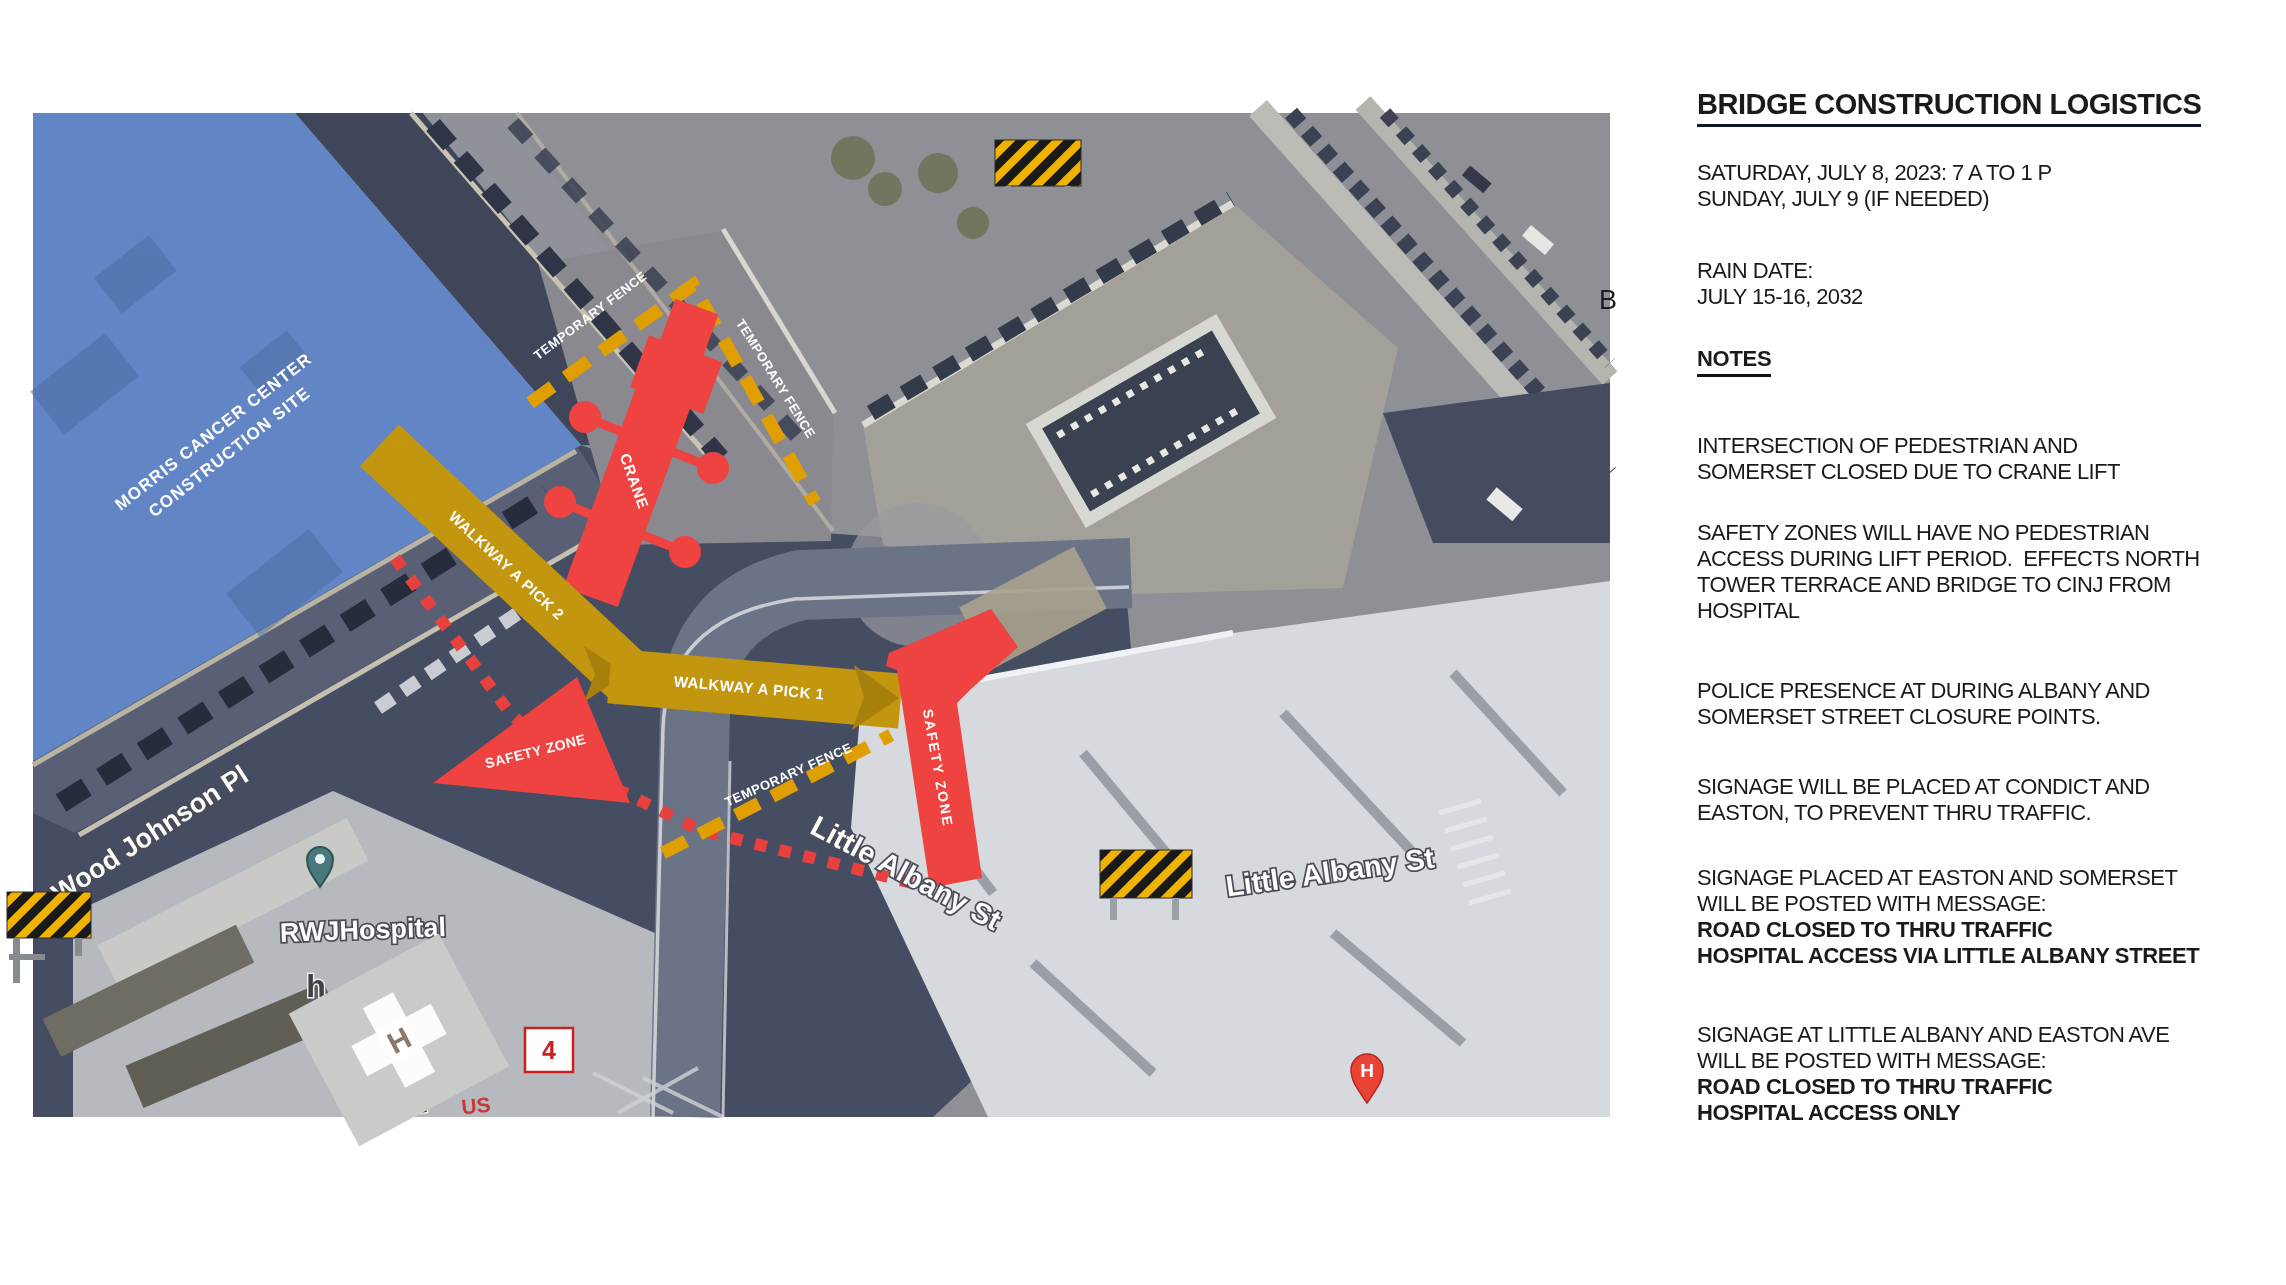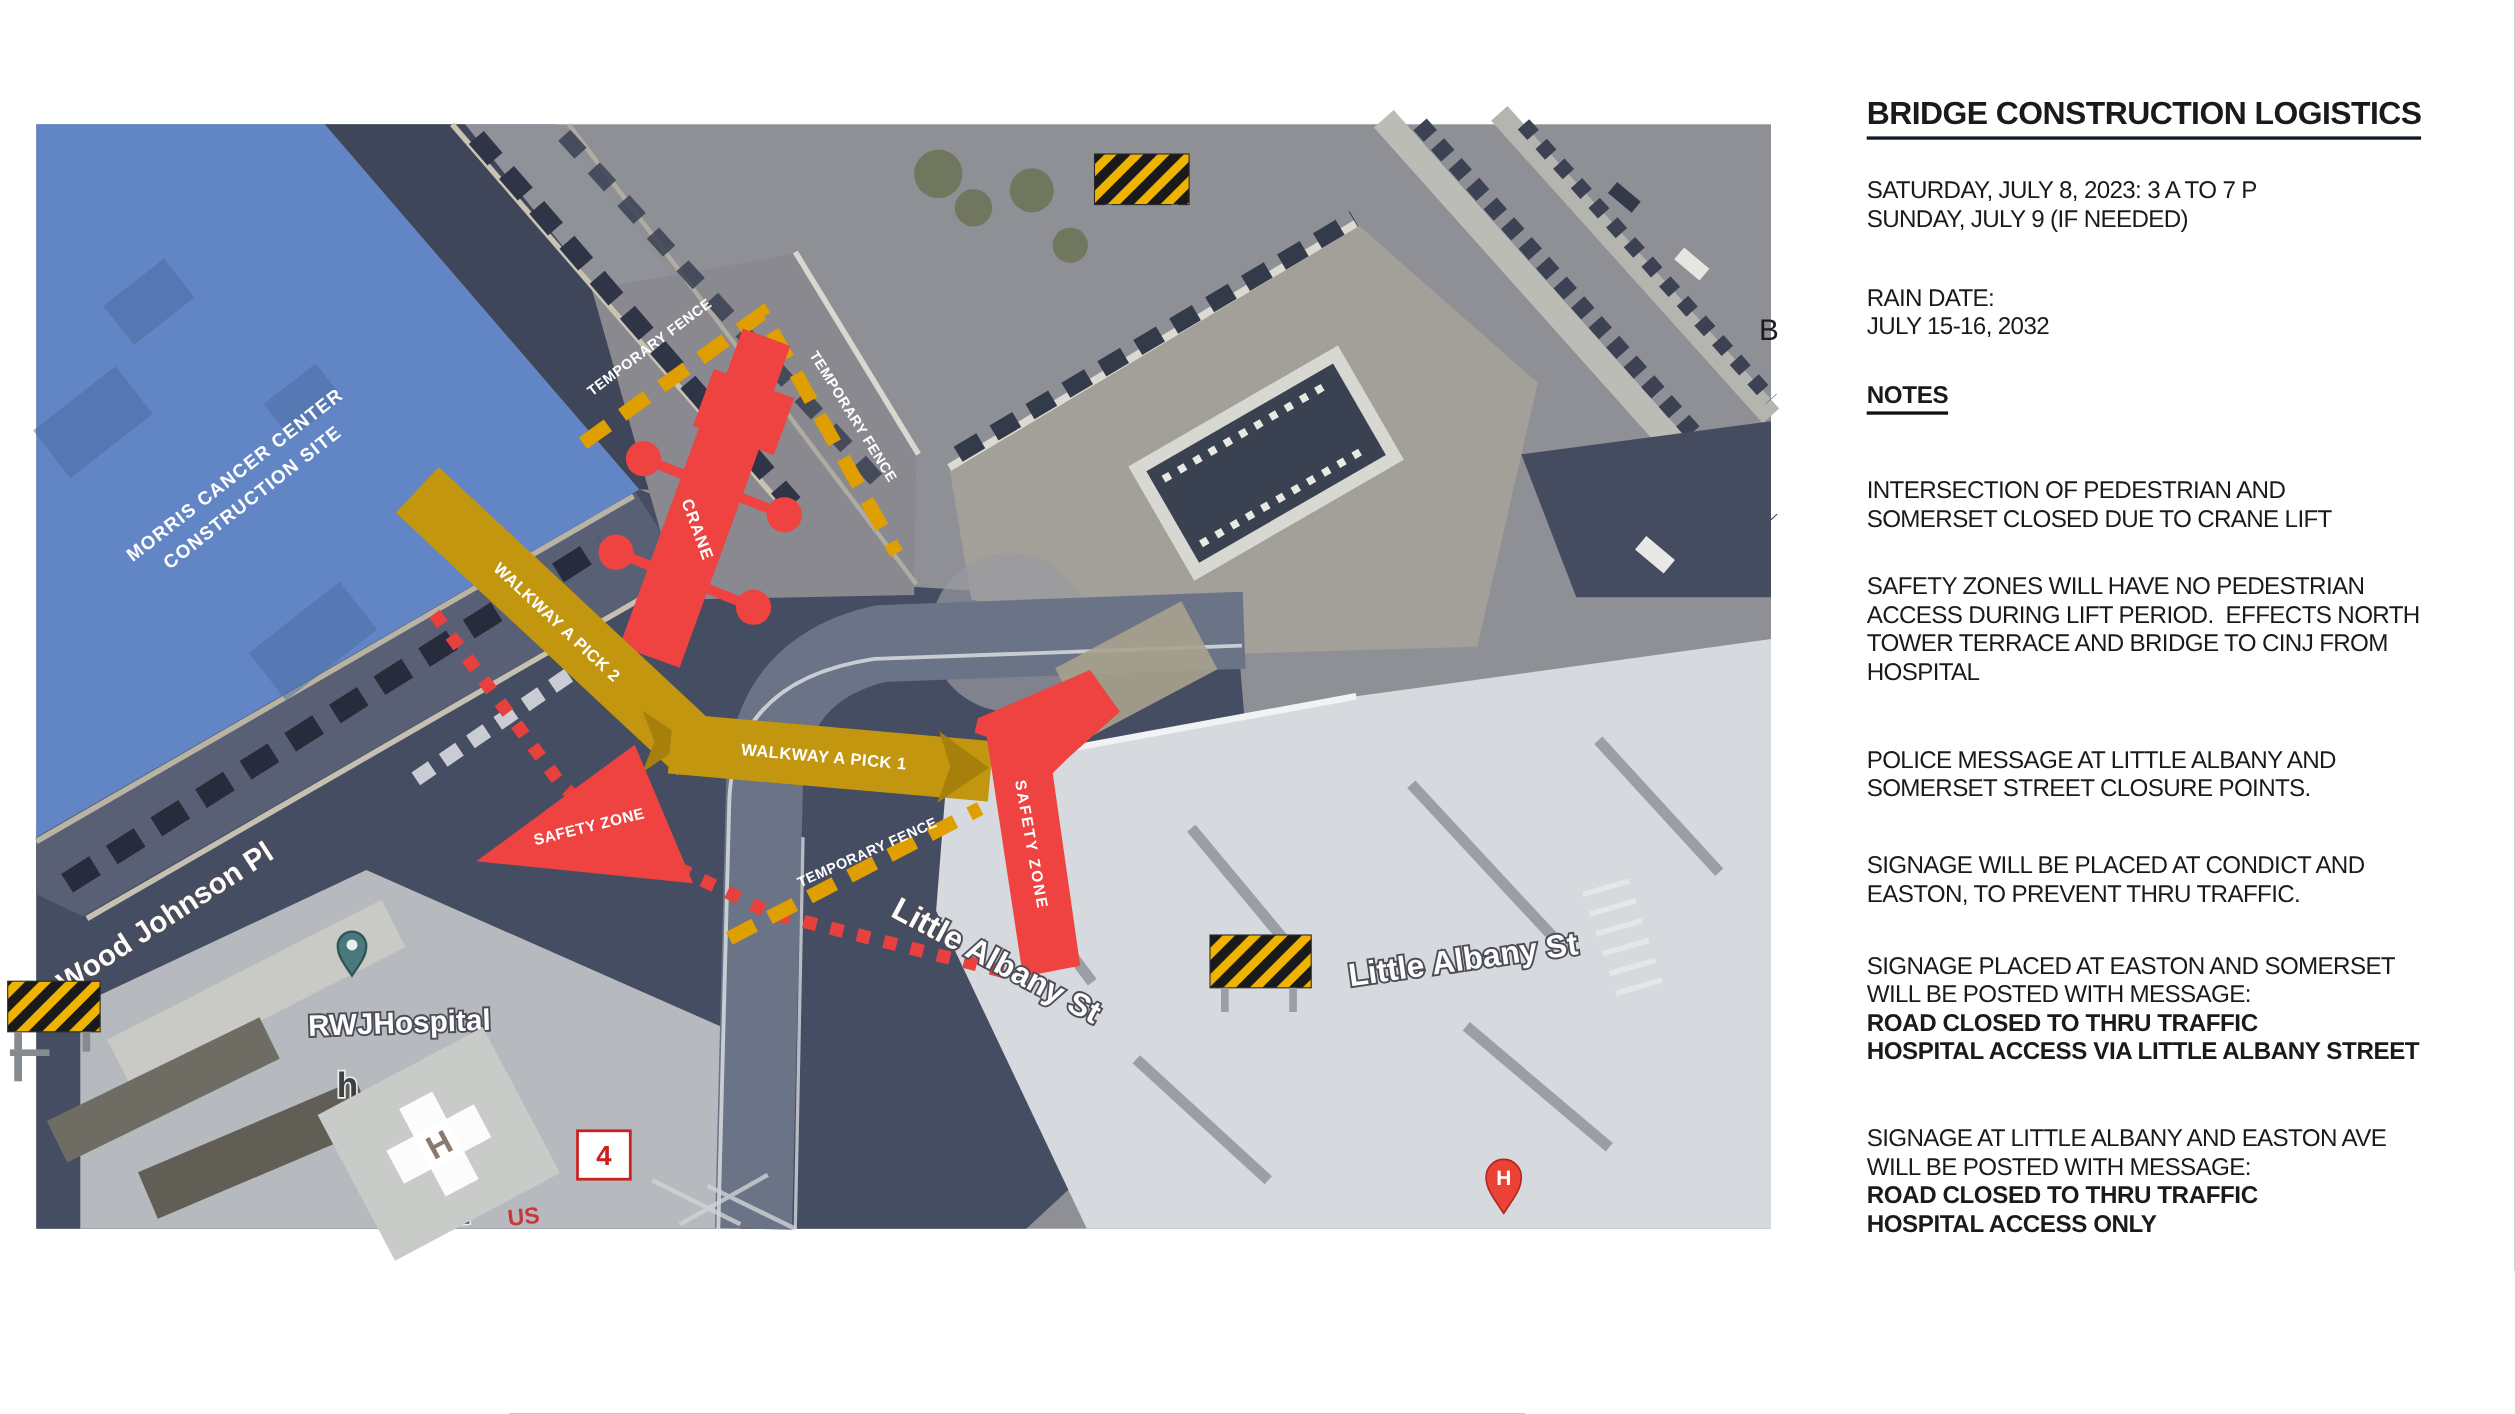--- a/index.html
+++ b/index.html
@@ -241,21 +241,21 @@
     <rect x="-24" y="841" width="36" height="6" fill="#868b90"></rect>
     <rect x="42" y="825" width="7" height="18" fill="#868b90"></rect>
   </g>
 </svg>
 </div>
 
 <div class="panel">
   <div class="p-title">BRIDGE CONSTRUCTION LOGISTICS</div>
 
   <div class="pblock" style="top:72px">
-    <div class="ln">SATURDAY, JULY 8, 2023: 3 A TO 7 P</div>
+    <div class="ln">SATURDAY, JULY 8, 2023: 7 A TO 1 P</div>
     <div class="ln">SUNDAY, JULY 9 (IF NEEDED)</div>
   </div>
 
   <div class="pblock" style="top:170px">
     <div class="ln">RAIN DATE:</div>
     <div class="ln">JULY 15-16, 2032</div>
   </div>
 
   <div class="n-head" style="top:258px">NOTES</div>
 
@@ -265,21 +265,21 @@
   </div>
 
   <div class="pblock" style="top:432px">
     <div class="ln">SAFETY ZONES WILL HAVE NO PEDESTRIAN</div>
     <div class="ln">ACCESS DURING LIFT PERIOD.  EFFECTS NORTH</div>
     <div class="ln">TOWER TERRACE AND BRIDGE TO CINJ FROM</div>
     <div class="ln">HOSPITAL</div>
   </div>
 
   <div class="pblock" style="top:590px">
-    <div class="ln">POLICE MESSAGE AT LITTLE ALBANY AND</div>
+    <div class="ln">POLICE PRESENCE AT DURING ALBANY AND</div>
     <div class="ln">SOMERSET STREET CLOSURE POINTS.</div>
   </div>
 
   <div class="pblock" style="top:686px">
     <div class="ln">SIGNAGE WILL BE PLACED AT CONDICT AND</div>
     <div class="ln">EASTON, TO PREVENT THRU TRAFFIC.</div>
   </div>
 
   <div class="pblock" style="top:777px">
     <div class="ln">SIGNAGE PLACED AT EASTON AND SOMERSET</div>

